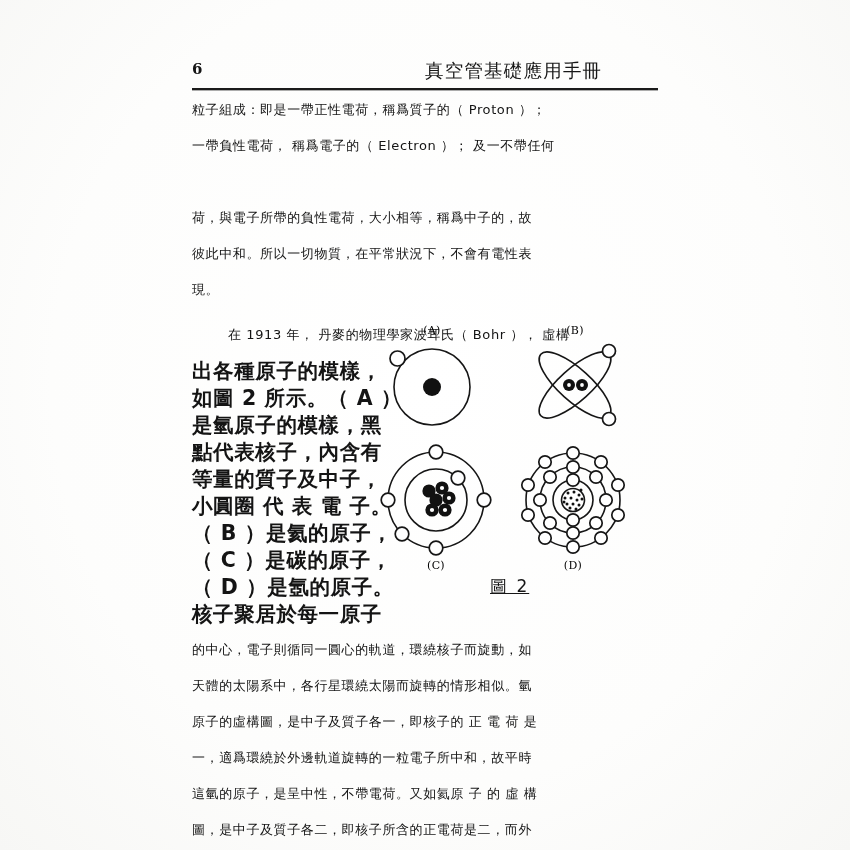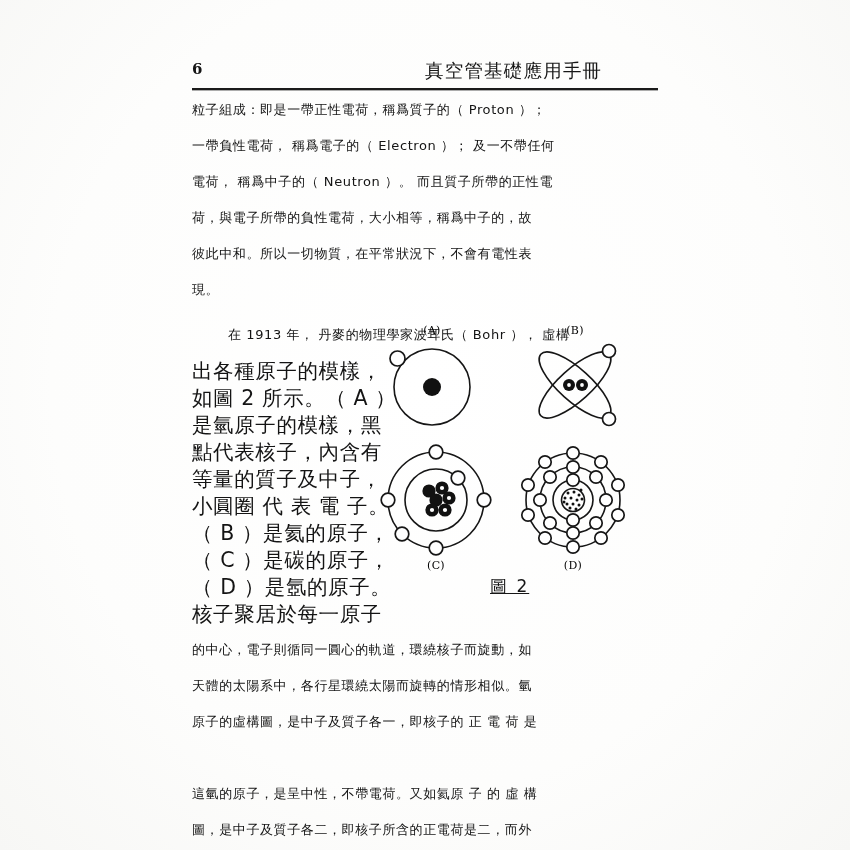--- a/index.html
+++ b/index.html
@@ -73,20 +73,21 @@
     left: 192px;
   }
   .bodyline.indent { left: 228px; }
 
   .wrapline {            
     font-size: 20.5px;
     line-height: 20.5px;
     letter-spacing: 0.6px;
     color: #141414;
     left: 192px;
+    font-weight: bold;
   }
 
   
   #figure {
     position: absolute;
     left: 360px;
     top: 312px;
     width: 300px;
     height: 290px;
   }
@@ -112,41 +113,41 @@
 
 <div id="page">
   <div id="paper-bg"></div>
 
   <div class="txt" id="header-folio">6</div>
   <div class="txt" id="header-title">真空管基礎應用手冊</div>
   <div id="header-rule"></div>
 
   <div class="txt bodyline" style="top:100px">粒子組成：即是一帶正性電荷，稱爲質子的（ Proton ）；</div>
   <div class="txt bodyline" style="top:136px">一帶負性電荷， 稱爲電子的（ Electron ）； 及一不帶任何</div>
-  <div class="txt bodyline" style="top:172px">電荷， 稱爲中子的（ Neutron ）。 而且質子所帶的正性電</div>
   <div class="txt bodyline" style="top:208px">荷，與電子所帶的負性電荷，大小相等，稱爲中子的，故</div>
   <div class="txt bodyline" style="top:244px">彼此中和。所以一切物質，在平常狀況下，不會有電性表</div>
   <div class="txt bodyline" style="top:280px">現。</div>
 
   <div class="txt bodyline indent" style="top:325px">在 1913 年， 丹麥的物理學家波耳氏（ Bohr ）， 虛構</div>
 
   <div class="txt wrapline" style="top:361px">出各種原子的模樣，</div>
   <div class="txt wrapline" style="top:388px">如圖 2 所示。（ A ）</div>
   <div class="txt wrapline" style="top:415px">是氫原子的模樣，黑</div>
   <div class="txt wrapline" style="top:442px">點代表核子，內含有</div>
   <div class="txt wrapline" style="top:469px">等量的質子及中子，</div>
   <div class="txt wrapline" style="top:496px">小圓圈 代 表 電 子。</div>
   <div class="txt wrapline" style="top:523px">（ B ）是氦的原子，</div>
   <div class="txt wrapline" style="top:550px">（ C ）是碳的原子，</div>
   <div class="txt wrapline" style="top:577px">（ D ）是氬的原子。</div>
   <div class="txt wrapline" style="top:604px">核子聚居於每一原子</div>
 
   <div class="txt bodyline" style="top:640px">的中心，電子則循同一圓心的軌道，環繞核子而旋動，如</div>
   <div class="txt bodyline" style="top:676px">天體的太陽系中，各行星環繞太陽而旋轉的情形相似。氫</div>
   <div class="txt bodyline" style="top:712px">原子的虛構圖，是中子及質子各一，即核子的 正 電 荷 是</div>
+  <div class="txt bodyline" style="top:748px">一，適爲環繞於外邊軌道旋轉的一粒電子所中和，故平時</div>
   <div class="txt bodyline" style="top:820px">圖，是中子及質子各二，即核子所含的正電荷是二，而外</div>
   <div class="txt bodyline" style="top:784px">這氫的原子，是呈中性，不帶電荷。又如氦原 子 的 虛 構</div>
 
   <div id="figure">
     <svg width="300" height="290" viewBox="0 0 300 290">
       <g fill="none" stroke="#161616" stroke-width="1.6">
 
         <g>
           <circle cx="72" cy="75" r="38"></circle>
           <circle cx="72" cy="75" r="9" fill="#111111" stroke="none"></circle>

